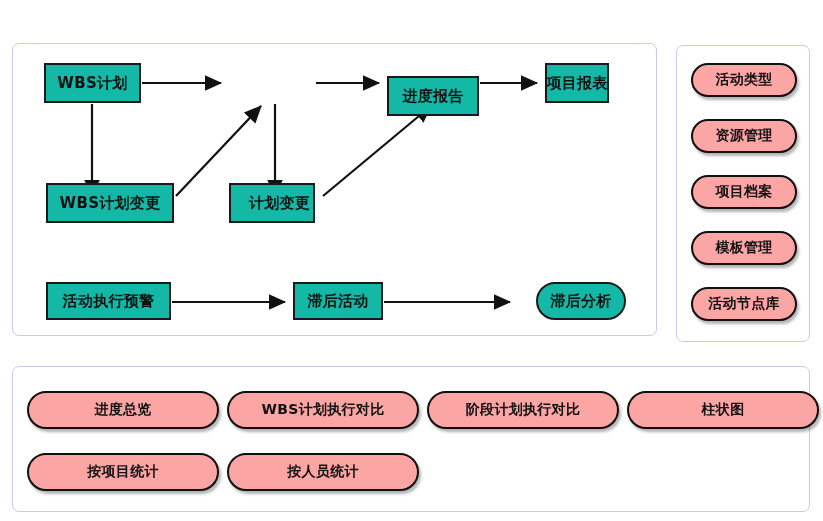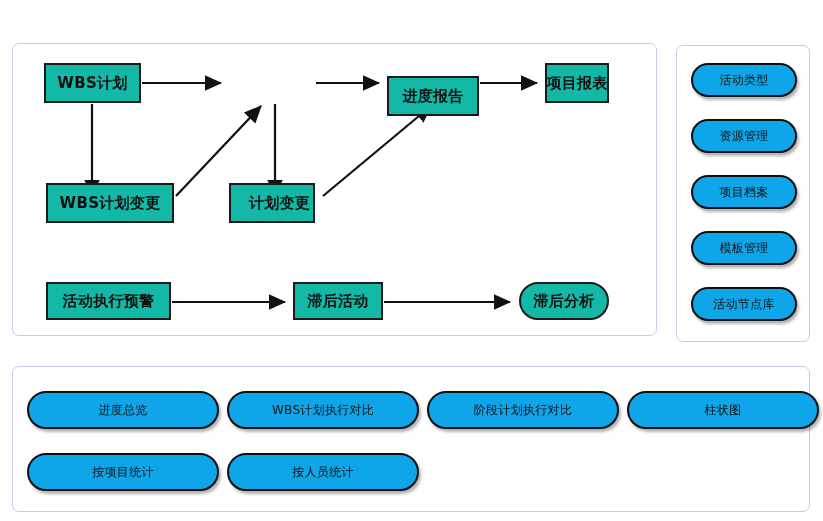--- a/index.html
+++ b/index.html
@@ -49,30 +49,30 @@
     position: absolute;
     left: 0; top: 0;
     width: 645px; height: 293px;
     z-index: 2;
     pointer-events: none;
   }
 
   
   .pill {
     position: absolute;
-    background: #0ea5e9;
+    background: #fca5a5;
     border: 2px solid #101010;
     border-radius: 19px;
     box-sizing: border-box;
     display: flex;
     align-items: center;
     justify-content: center;
     color: #111111;
-    font-weight: normal;
-    font-size: 12px;
+    font-weight: bold;
+    font-size: 14px;
     letter-spacing: 0.3px;
     white-space: nowrap;
     box-shadow: 2px 3px 3px rgba(0,0,0,0.30);
     cursor: pointer;
   }
   .side-pill {
     left: 14px;
     width: 106px;
     height: 34px;
     border-radius: 17px;
@@ -124,21 +124,21 @@
   <div class="node" style="left:532px; top:19px;  width:64px;  height:40px;">项目报表</div>
 
   <div class="node" style="left:33px;  top:139px; width:128px; height:40px;">WBS计划变更</div>
 
   <div class="node" style="left:216px; top:139px; width:86px;  height:40px;padding-left:15px;">计划变更</div>
 
   <div class="node" style="left:33px;  top:238px; width:125px; height:38px;">活动执行预警</div>
 
   <div class="node" style="left:280px; top:238px; width:90px;  height:38px;">滞后活动</div>
 
-  <div class="node" style="left:506px; top:238px; width:90px;  height:38px;border-radius:19px;">滞后分析</div>
+  <div class="node" style="left:523px; top:238px; width:90px;  height:38px;border-radius:19px;">滞后分析</div>
 </div>
 
 <div class="panel" id="side-panel">
   <div class="pill side-pill" style="top:17px;">活动类型</div>
   <div class="pill side-pill" style="top:73px;">资源管理</div>
   <div class="pill side-pill" style="top:129px;">项目档案</div>
   <div class="pill side-pill" style="top:185px;">模板管理</div>
   <div class="pill side-pill" style="top:241px;">活动节点库</div>
 </div>
 

